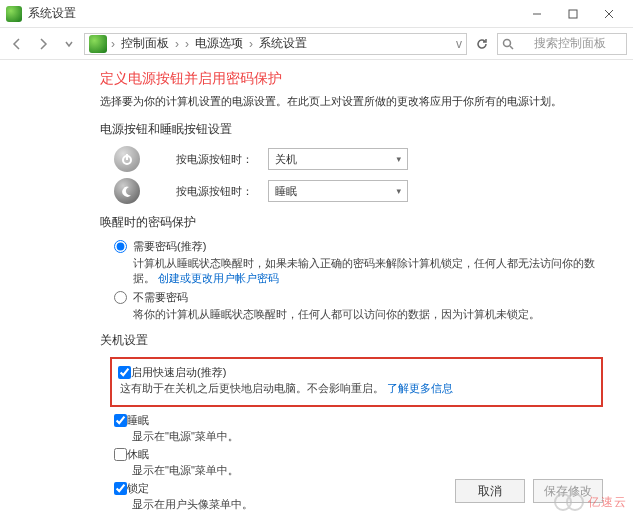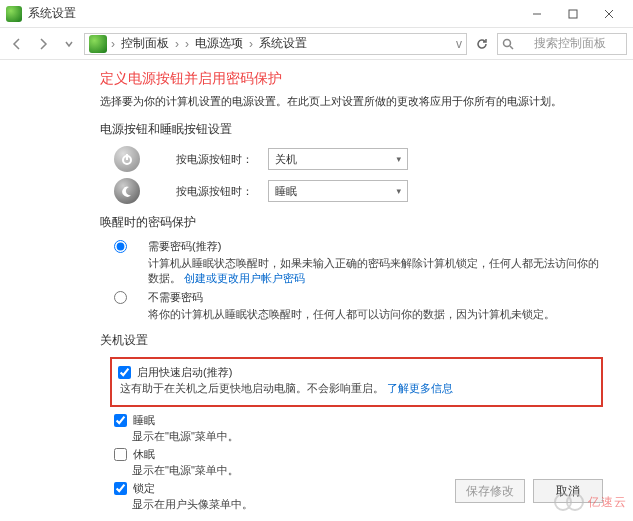--- a/index.html
+++ b/index.html
@@ -37,29 +37,29 @@
 .pb-row { display: flex; align-items: center; gap: 12px; margin: 6px 0 6px 14px; }
 .pb-ico { width: 26px; height: 26px; border-radius: 50%; display: flex; align-items: center; justify-content: center; }
 .pb-ico.pwr { background: radial-gradient(circle at 35% 30%, #ddd, #888); }
 .pb-ico.slp { background: radial-gradient(circle at 35% 30%, #ccc, #555); }
 .pb-ico svg { stroke: #fff; stroke-width: 2; fill: none; }
 .pb-label { width: 80px; font-size: 11px; margin-left: 24px; }
 .sel { display: flex; align-items: center; justify-content: space-between; width: 140px; height: 22px; border: 1px solid #bbb; padding: 0 6px; font-size: 11px; background: #fff; cursor: pointer; }
 .sel .chev { color: #666; font-size: 9px; }
 
 
-.opt { margin: 4px 0 2px 14px; display: flex; align-items: flex-start; gap: 21px; }
+.opt { margin: 4px 0 2px 14px; display: flex; align-items: flex-start; gap: 6px; }
 .opt input[type=radio] { margin-top: 1px; }
 .opt-body { font-size: 11px; }
 .opt-body .desc { color: #444; margin-top: 2px; }
 .link { color: #0066cc; cursor: pointer; }
 
 
 .hl { border: 2px solid #d93a2c; padding: 4px 6px 6px 6px; margin: 4px 0 6px 10px; }
-.ck-row { margin: 2px 0 1px 14px; display: flex; align-items: flex-start; gap: 6px; font-size: 11px; }
+.ck-row { margin: 2px 0 1px 14px; display: flex; align-items: flex-start; font-size: 11px; }
 .ck-row input { margin-top: 1px; }
 .ck-block { margin-top: 2px; }
 .ck-label { font-size: 11px; }
 .ck-sub { font-size: 11px; color: #444; margin-left: 32px; margin-bottom: 3px; }
 .hl .ck-row { margin-left: 0; }
 .hl .ck-sub { margin-left: 2px; }
 
 
 .footer { position: absolute; bottom: 18px; right: 30px; display: flex; gap: 8px; }
 .btn { min-width: 70px; height: 24px; border: 1px solid #bbb; background: #f3f3f3; font-size: 12px; display: flex; align-items: center; justify-content: center; cursor: pointer; }
@@ -222,21 +222,21 @@
   <div class="ck-block">
     <div class="ck-row">
       <input type="checkbox" checked="" style="">
       <span class="ck-label">锁定</span>
     </div>
     <div class="ck-sub">显示在用户头像菜单中。</div>
   </div>
 </div>
 
 <div class="footer">
+  <div class="btn">取消</div>
   <div class="btn disabled">保存修改</div>
-  <div class="btn">取消</div>
 </div>
 
 <div class="wm">
   <span class="cir"></span>
   <span class="cir" style="margin-left:-10px"></span>
   <span class="txt">亿速云</span>
 </div>
 
 </body></html>

